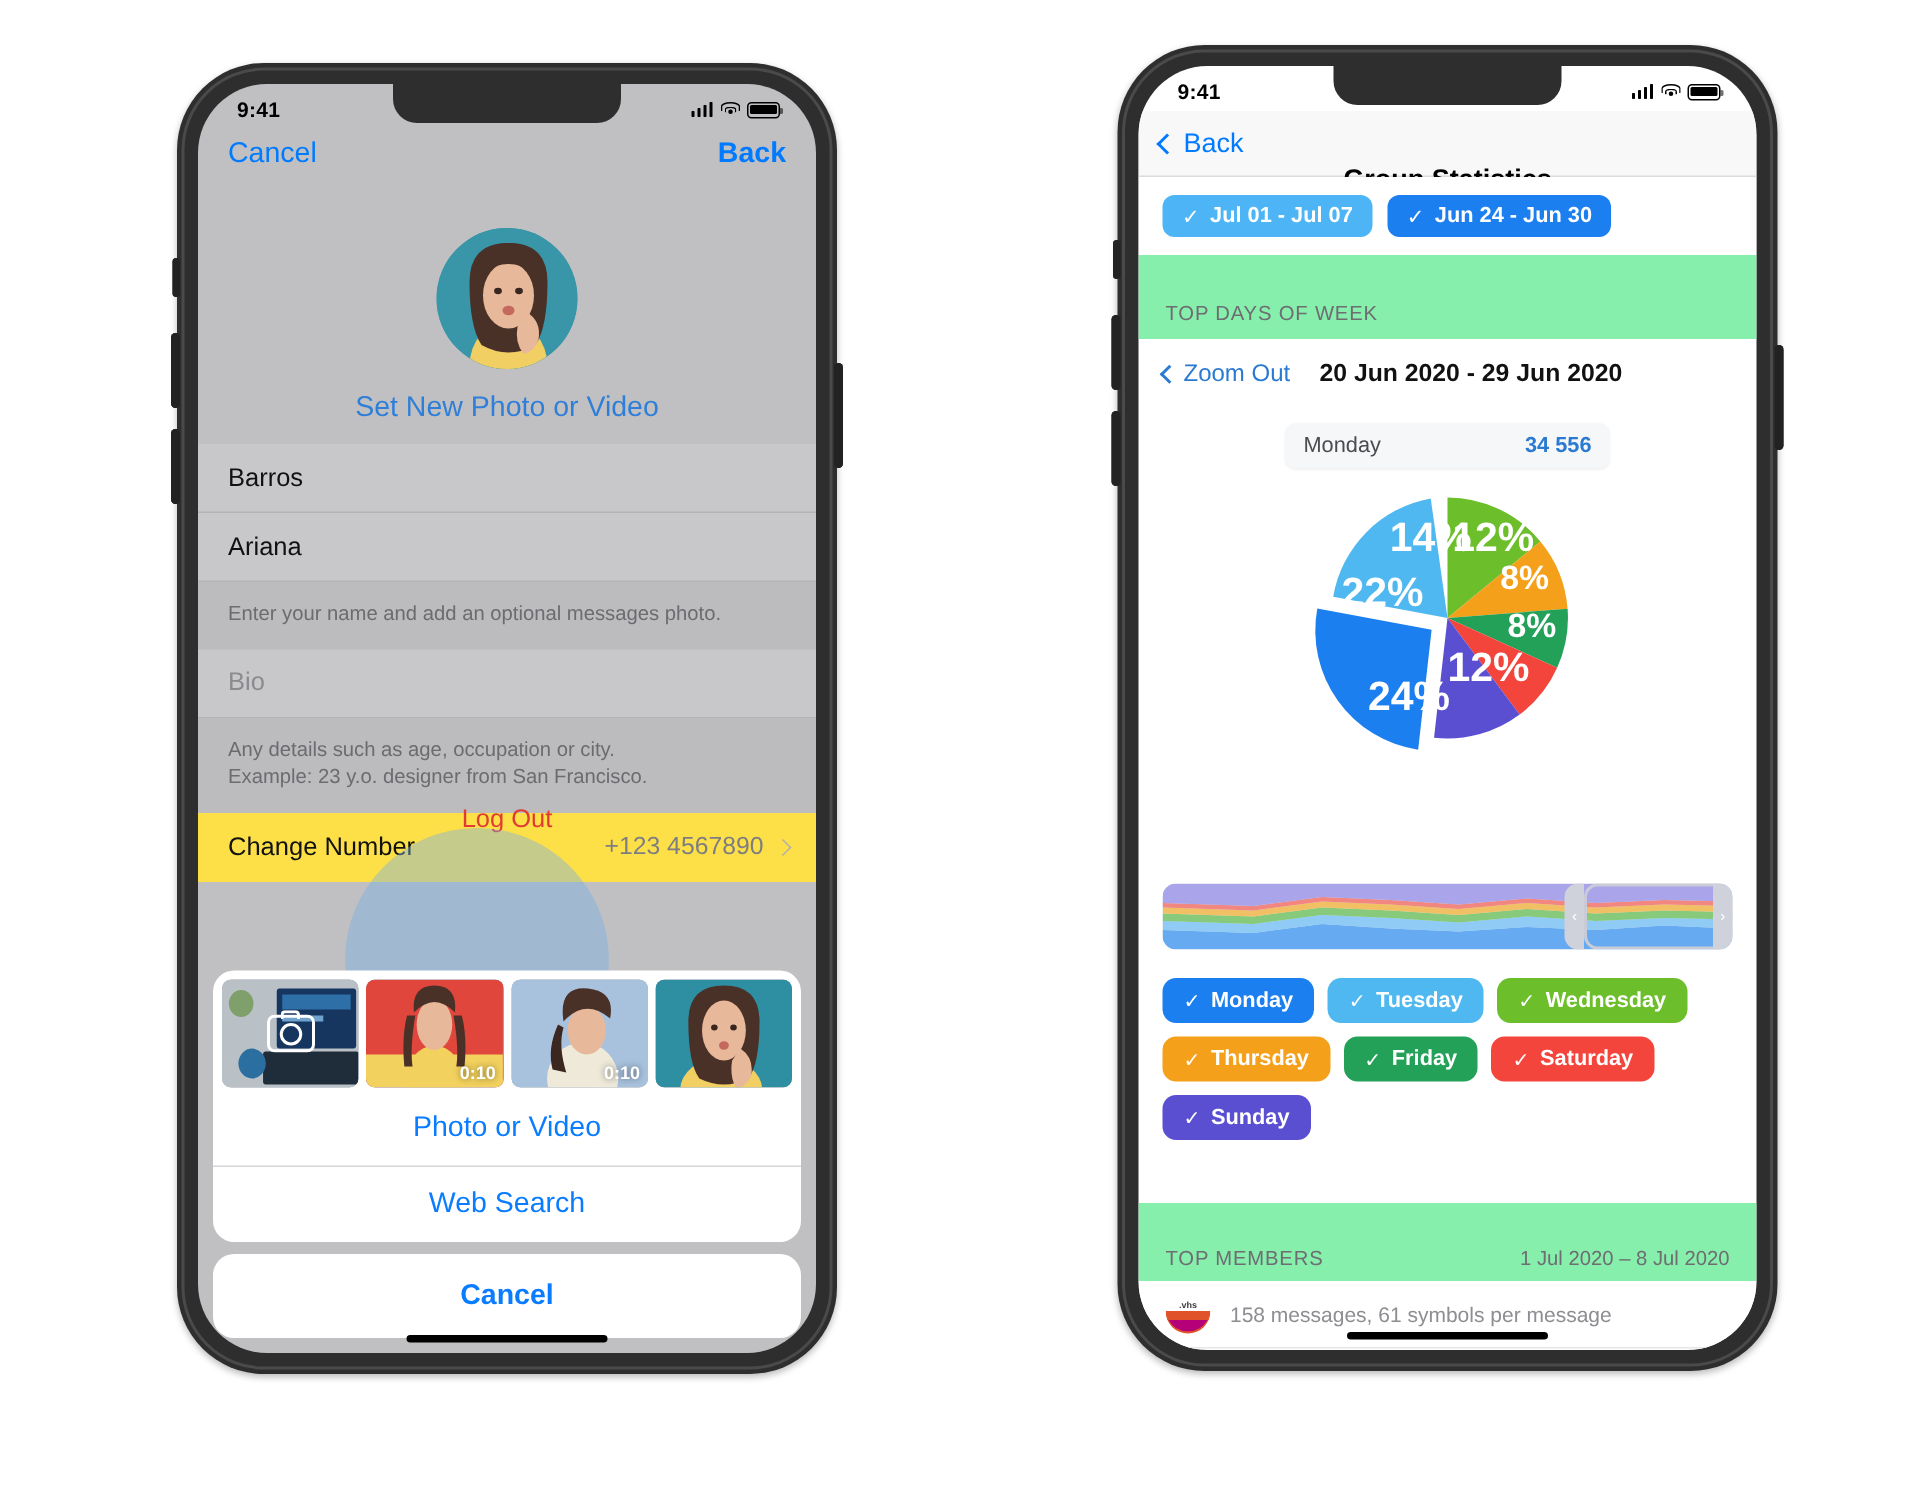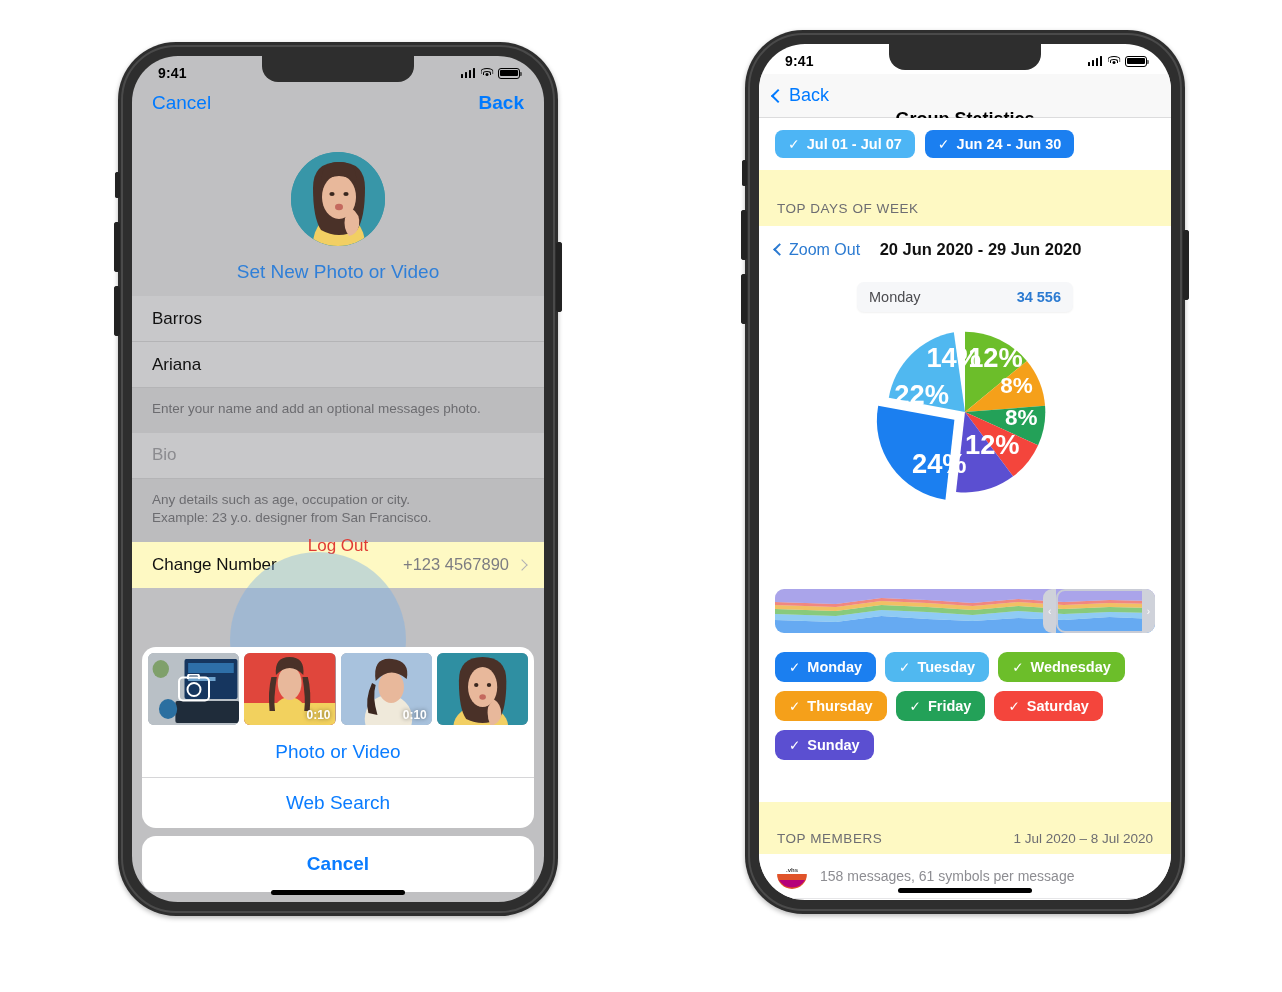--- a/index.html
+++ b/index.html
@@ -93,21 +93,21 @@
   .l-row {
     background:#c8c8ca; height:46px; display:flex; align-items:center;
     padding:0 20px; font-size:17px; color:#111; border-bottom:1px solid #b4b4b6;
   }
   .l-row.ph { color:#8b8b8f; }
   .l-help {
     background:#bcbcbe; padding:12px 20px 14px; font-size:13.5px;
     color:#6c6c70; line-height:1.38;
   }
   .l-rowlink {
-    background:#fef9c3; height:46px; display:flex; align-items:center;
+    background:#fde047; height:46px; display:flex; align-items:center;
     justify-content:space-between; padding:0 18px 0 20px; font-size:17px; color:#111;
   }
   .l-rowlink .val { color:#7d7d82; font-size:16.5px; display:flex; align-items:center; gap:9px;}
   .chev { width:8px; height:8px; border-right:1.8px solid #b0b0b4; border-bottom:1.8px solid #b0b0b4; transform:rotate(-45deg); }
   .l-logout {
     position:absolute; top:480px; left:0; right:0; text-align:center;
     font-size:17px; color:#e03b34;
   }
 
   
@@ -160,21 +160,21 @@
   .r-title { position:absolute; left:0; right:0; text-align:center; font-size:18px; font-weight:700; color:#000; pointer-events:none;margin-top:48px; }
 
   .r-chips { position:absolute; top:74px; left:0; right:0; height:52px; background:#fff; display:flex; align-items:center; gap:10px; padding-left:16px; }
   .chip {
     display:flex; align-items:center; gap:7px; padding:6px 13px;
     border-radius:8px; color:#fff; font-size:14.5px; font-weight:700; cursor:pointer;
   }
   .chip .ck { font-size:14px; font-weight:400; }
 
   .r-sechead {
-    position:absolute; left:0; right:0; background:#fef9c3;
+    position:absolute; left:0; right:0; background:#86efac;
     padding:30px 18px 10px; font-size:13.5px; letter-spacing:.55px; color:#6d6d72;
     display:flex; justify-content:space-between; align-items:flex-end;
   }
   #secDays { top:126px; height:56px; }
   .r-zoomrow { position:absolute; top:196px; left:0; right:0; display:flex; align-items:center; padding:0 16px; }
   .r-zoomout { display:flex; align-items:center; gap:5px; color:#2b7ad1; font-size:16px; cursor:pointer; }
   .zchev { width:9px; height:9px; border-left:2.2px solid #2b7ad1; border-bottom:2.2px solid #2b7ad1; transform:rotate(45deg); }
   .r-range { flex:1; text-align:center; font-size:16.5px; font-weight:700; color:#111; margin-right:54px; }
 
   .tooltip {

